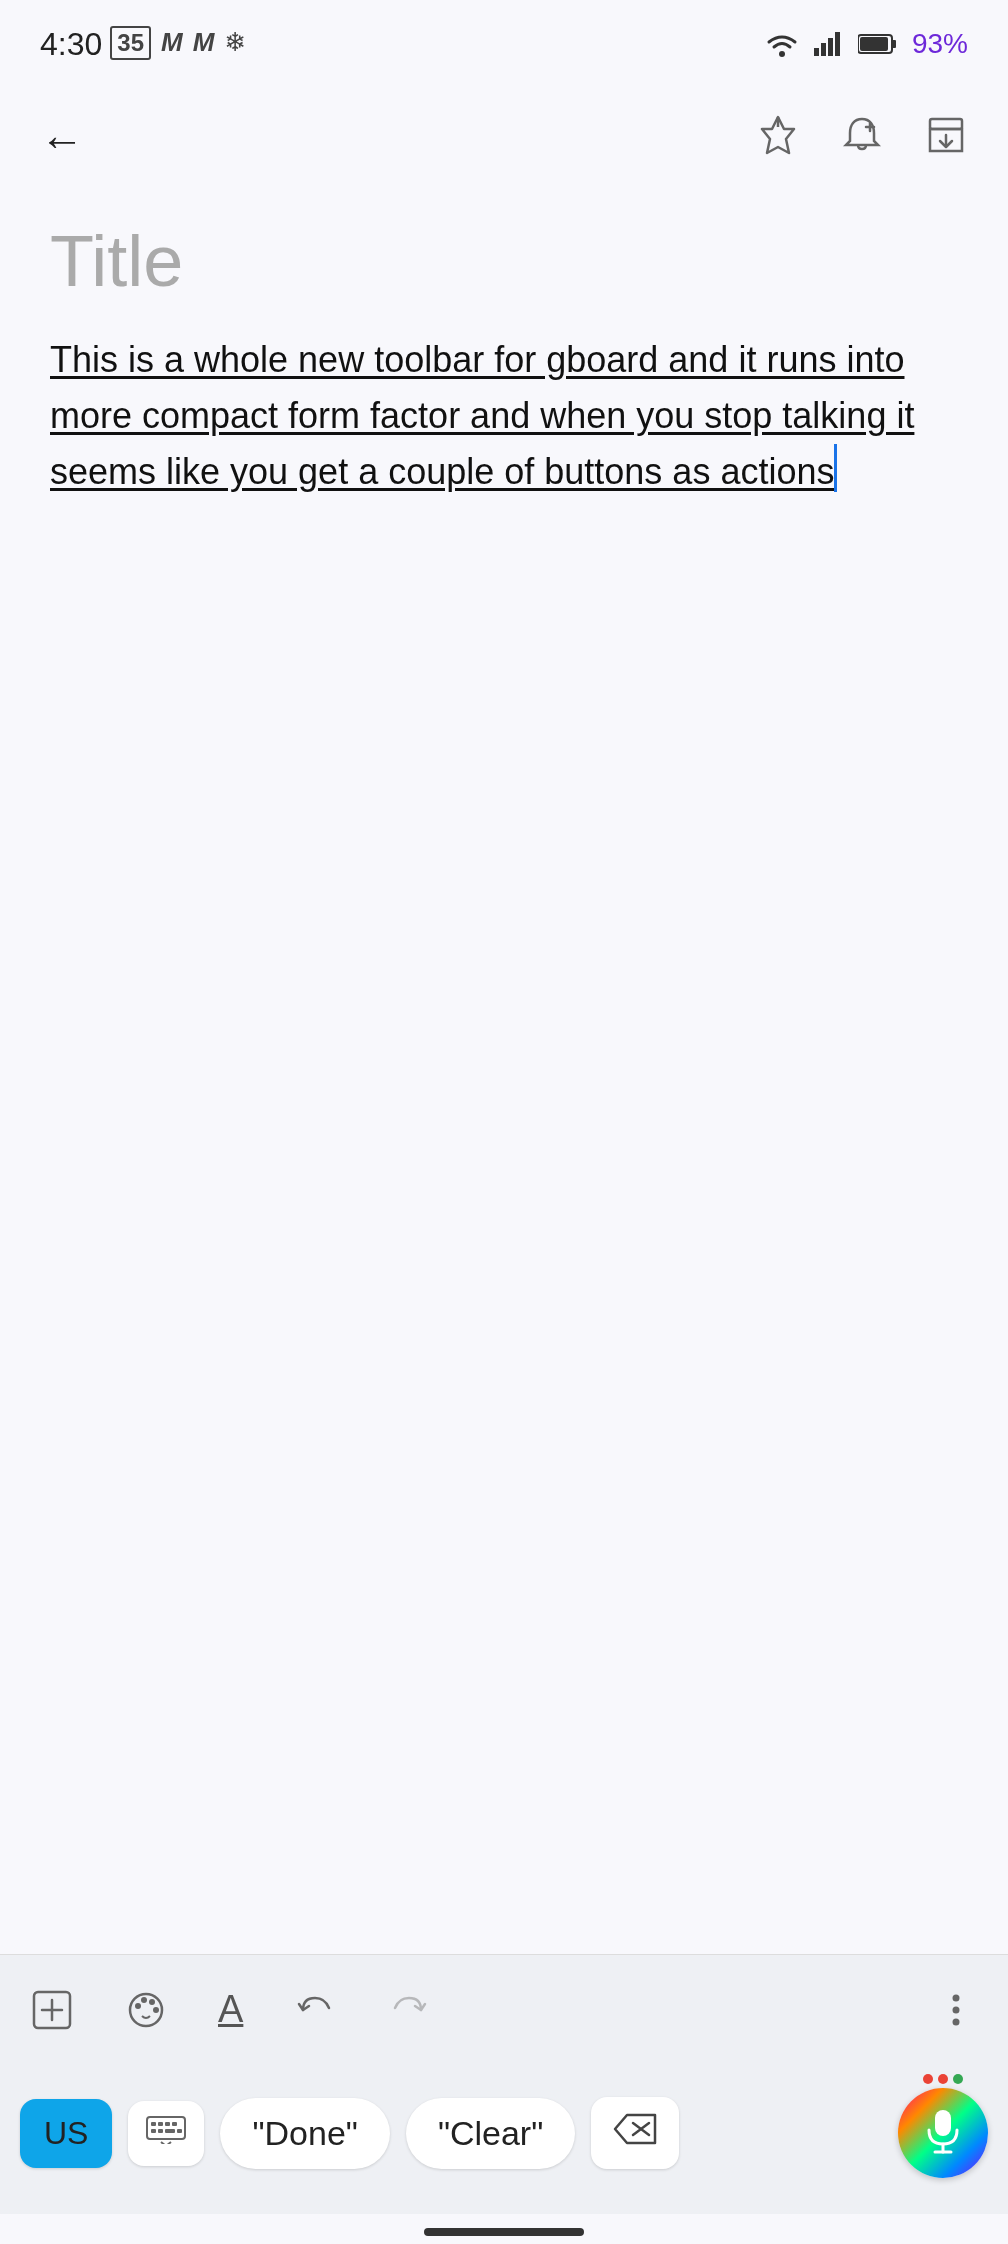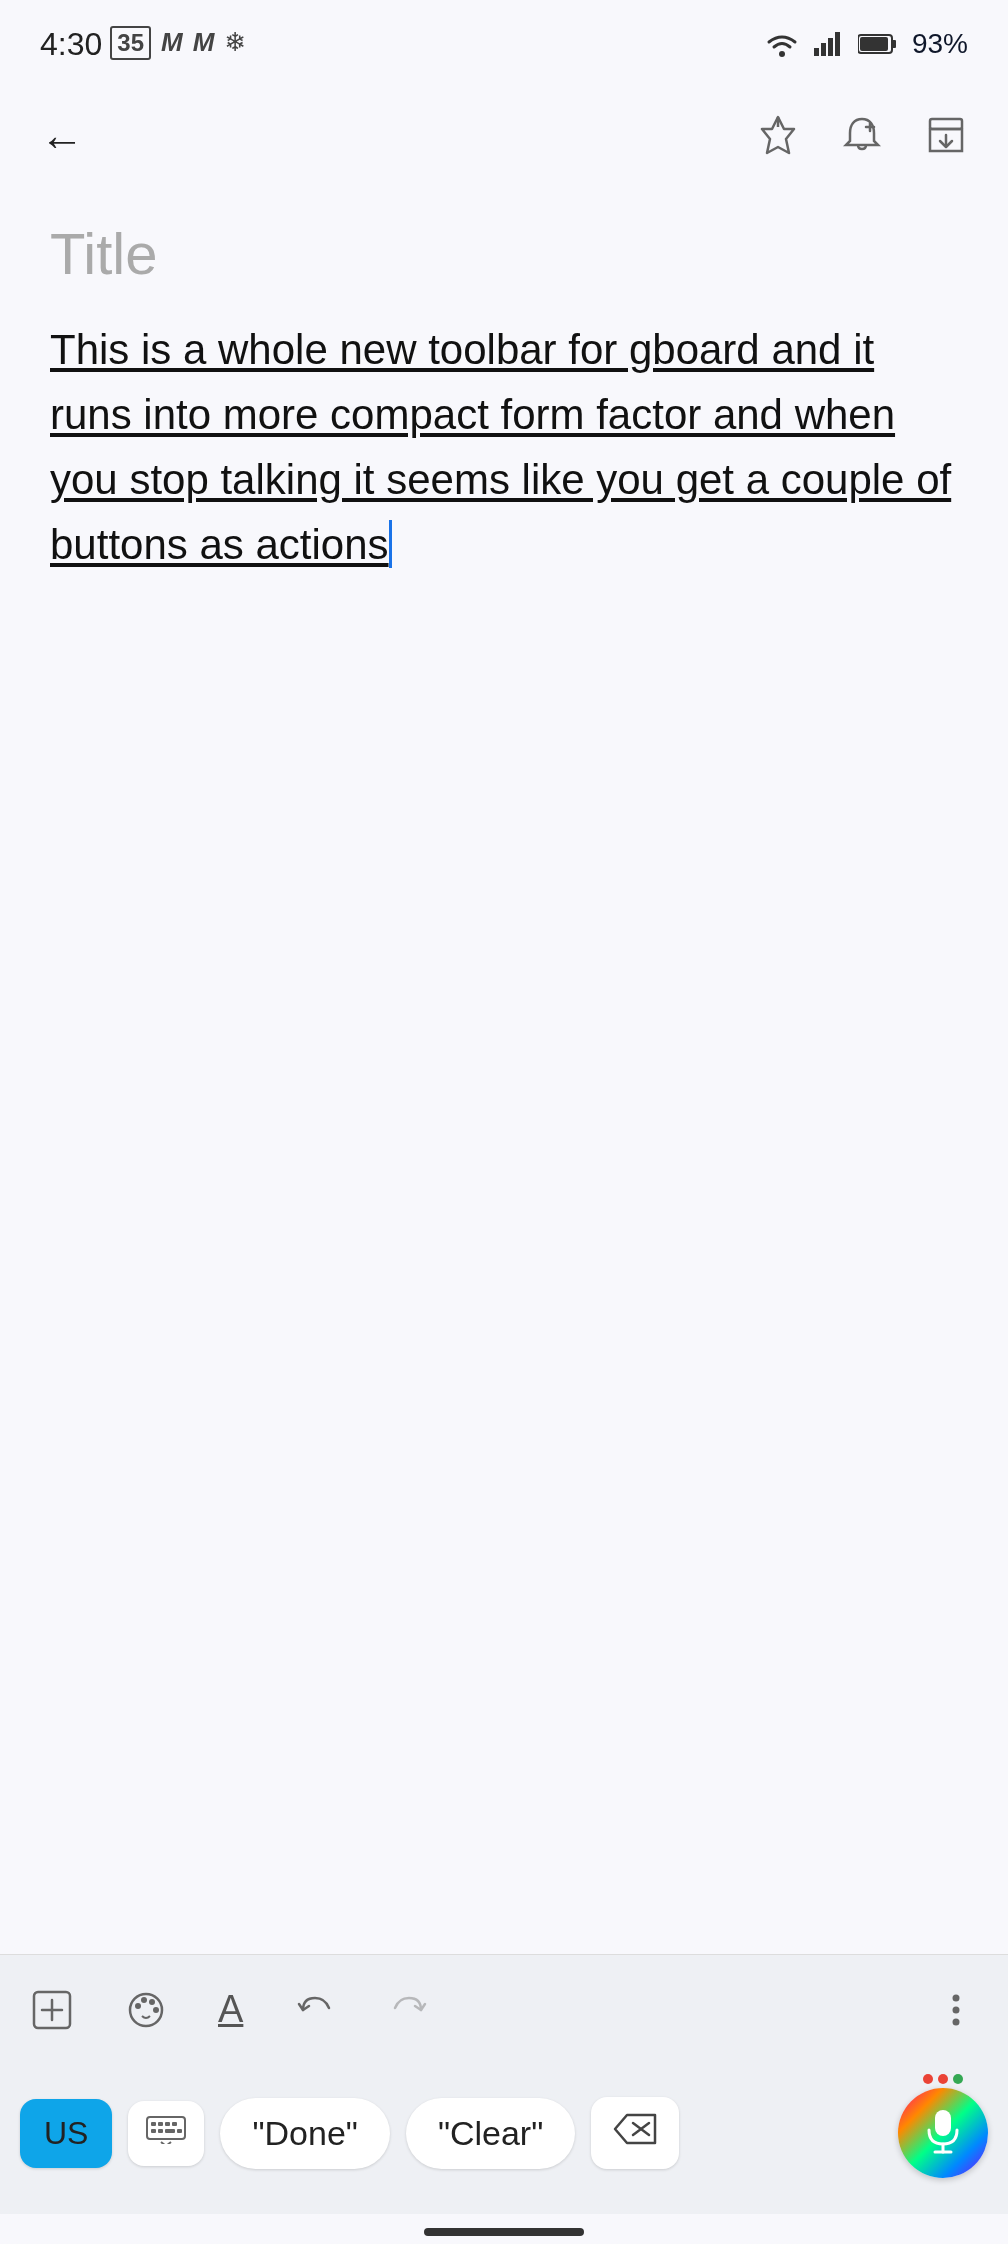--- a/index.html
+++ b/index.html
@@ -52,21 +52,21 @@
 
     .status-right {
       display: flex;
       align-items: center;
       gap: 14px;
     }
 
     .battery-text {
       font-size: 28px;
       font-weight: 500;
-      color: #0f172a;
+      color: #6d28d9;
     }
 
     
     .top-toolbar {
       display: flex;
       align-items: center;
       justify-content: space-between;
       padding: 20px 40px;
       height: 110px;
     }
@@ -88,28 +88,28 @@
       cursor: pointer;
     }
 
     
     .content-area {
       padding: 30px 50px;
       flex: 1;
     }
 
     .note-title {
-      font-size: 58px;
+      font-size: 72px;
       color: #aaa;
       margin-bottom: 30px;
       font-weight: 400;
     }
 
     .note-body {
-      font-size: 42px;
+      font-size: 36px;
       color: #111;
       line-height: 1.55;
       text-decoration: underline;
       text-underline-offset: 4px;
     }
 
     
     .keyboard-toolbar {
       position: absolute;
       bottom: 180px;

